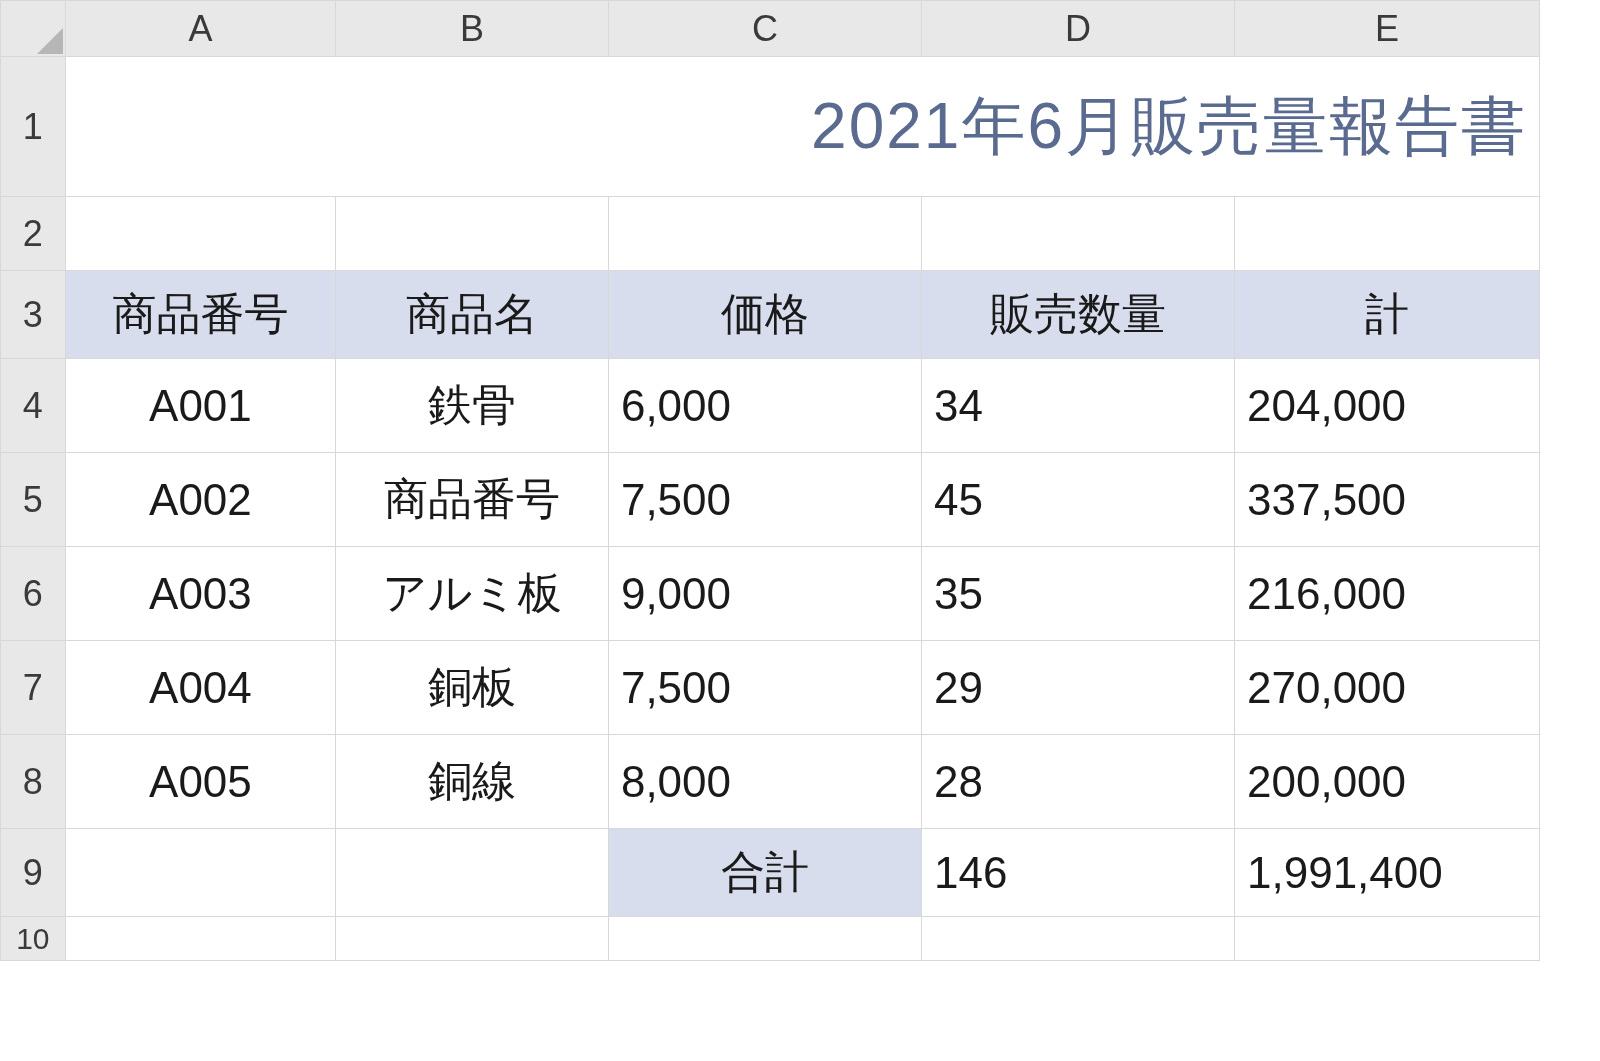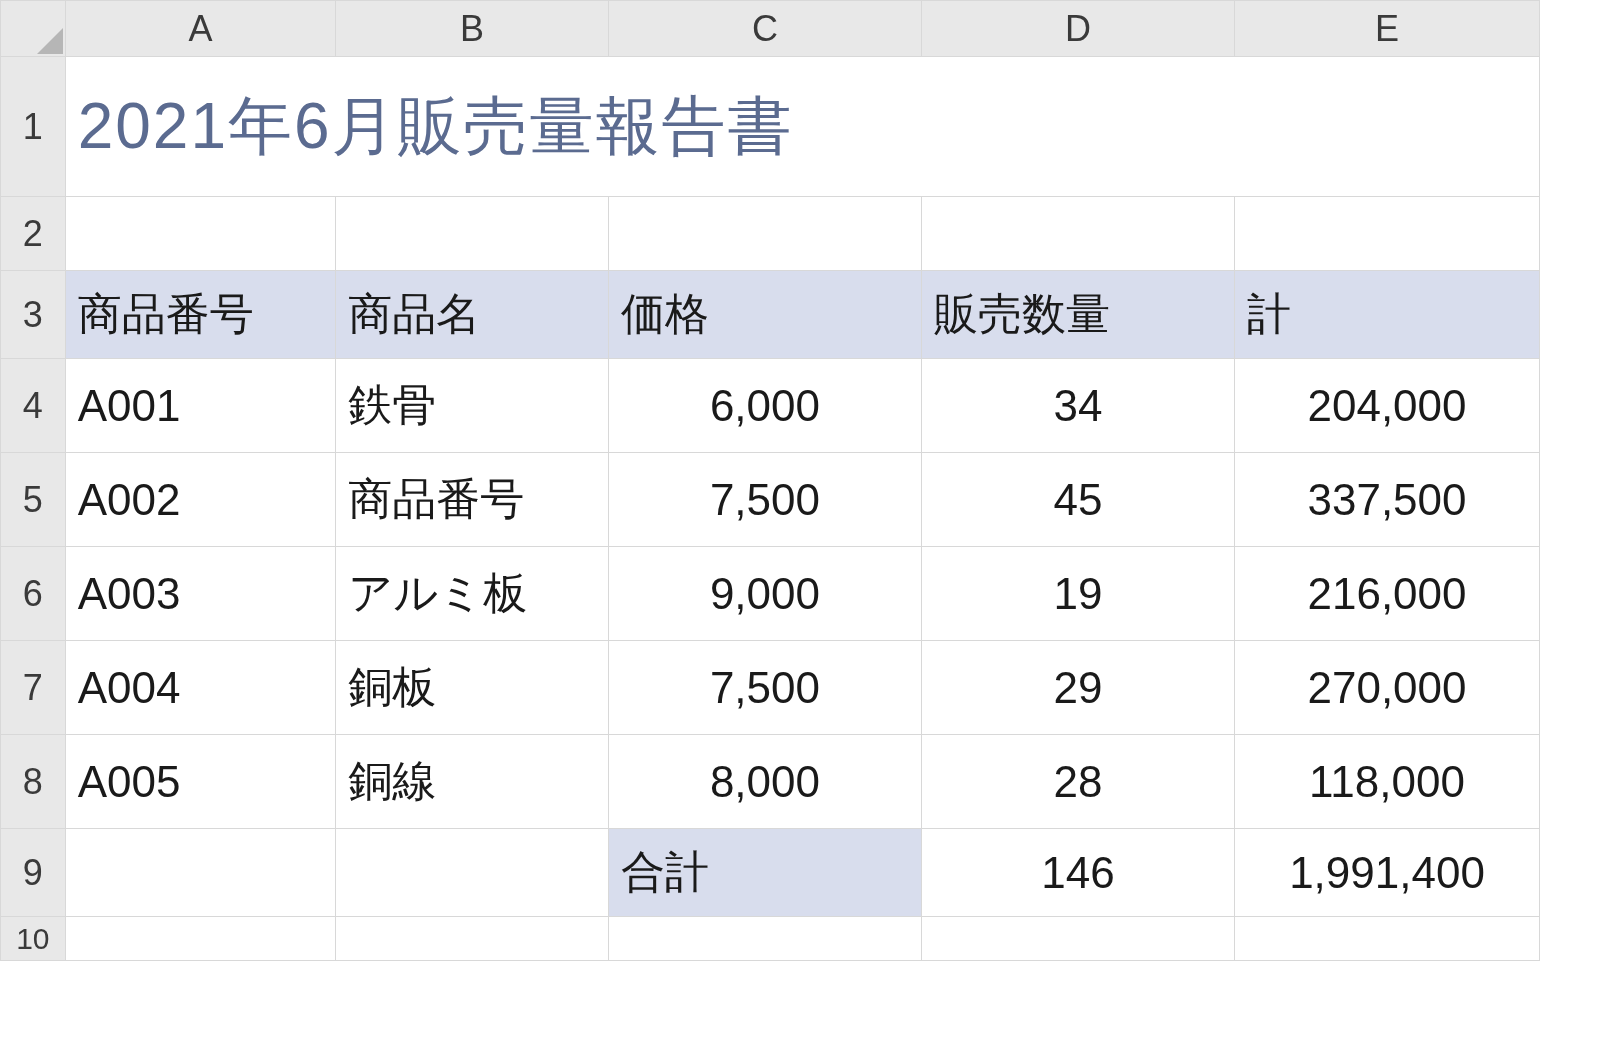--- a/index.html
+++ b/index.html
@@ -55,29 +55,29 @@
 
   
   .cell {
     background: #ffffff;
     padding: 0 12px;
     font-size: 44px;
     color: #1a1a1a;
     vertical-align: middle;
   }
   .title {
-    text-align: left;
+    text-align: right;
     font-size: 64px;
     color: #5b6b90;
     font-weight: 300;
     letter-spacing: 2px;
   }
   .hband { background: #d8dded; }
-  .left  { text-align: left; margin-left: 35px; }
-  .right { text-align: center; font-variant-numeric: tabular-nums; margin-left: 32px; }
+  .left  { text-align: center; margin-left: 35px; }
+  .right { text-align: left; font-variant-numeric: tabular-nums; margin-left: 32px; }
 </style>
 </head>
 <body>
 
 <table class="sheet">
   <colgroup>
     <col class="rowhdr">
     <col class="colA">
       <col class="colB">
       <col class="colC">
@@ -138,40 +138,40 @@
     <td class="cell right">7,500</td>
     <td class="cell right">45</td>
     <td class="cell right">337,500</td>
   </tr>
 
   <tr class="r6">
     <th class="hdr">6</th>
     <td class="cell left">A003</td>
     <td class="cell left">アルミ板</td>
     <td class="cell right">9,000</td>
-    <td class="cell right">19</td>
+    <td class="cell right">35</td>
     <td class="cell right">216,000</td>
   </tr>
 
   <tr class="r7">
     <th class="hdr">7</th>
     <td class="cell left">A004</td>
     <td class="cell left">銅板</td>
     <td class="cell right">7,500</td>
     <td class="cell right">29</td>
     <td class="cell right">270,000</td>
   </tr>
 
   <tr class="r8">
     <th class="hdr">8</th>
     <td class="cell left">A005</td>
     <td class="cell left">銅線</td>
     <td class="cell right">8,000</td>
     <td class="cell right">28</td>
-    <td class="cell right">118,000</td>
+    <td class="cell right">200,000</td>
   </tr>
 
   <tr class="r9">
     <th class="hdr">9</th>
     <td class="cell"></td>
     <td class="cell"></td>
     <td class="cell hband left">合計</td>
     <td class="cell right">146</td>
     <td class="cell right">1,991,400</td>
   </tr>

